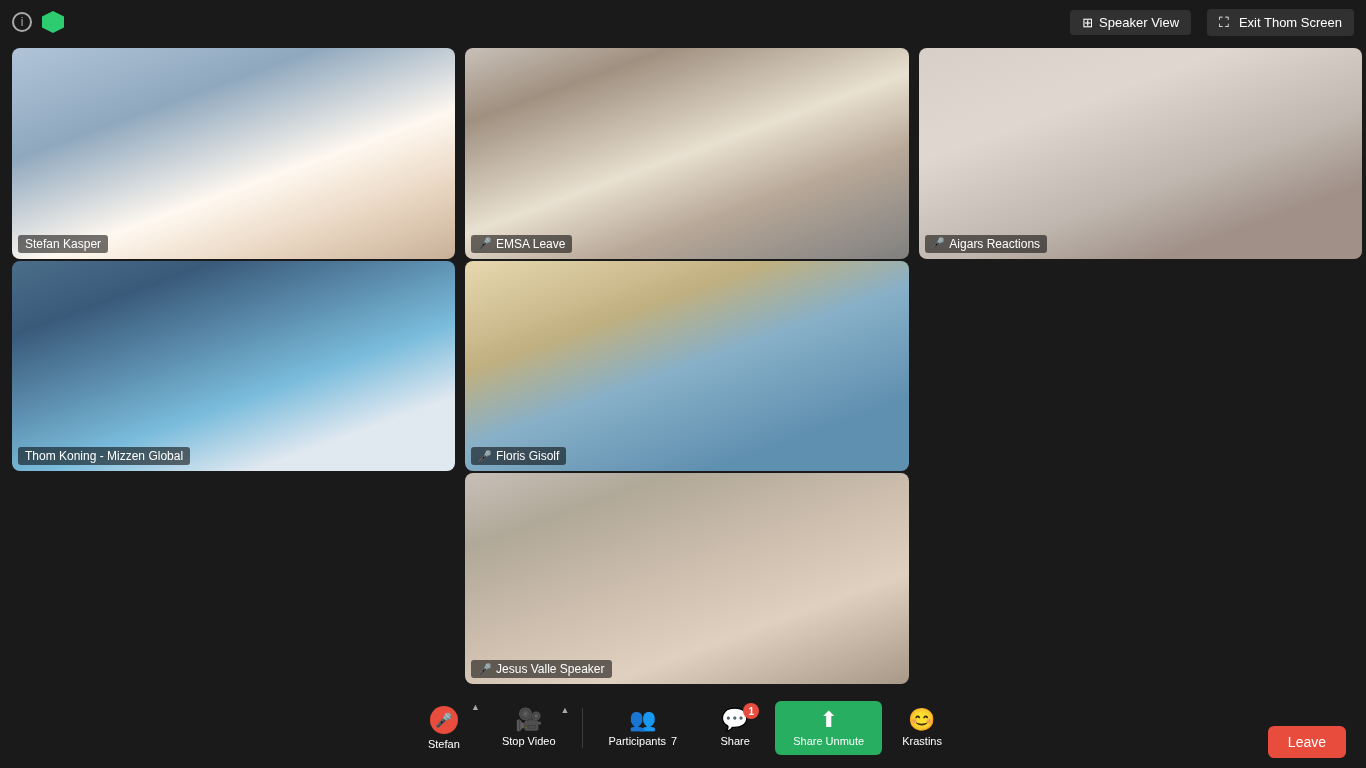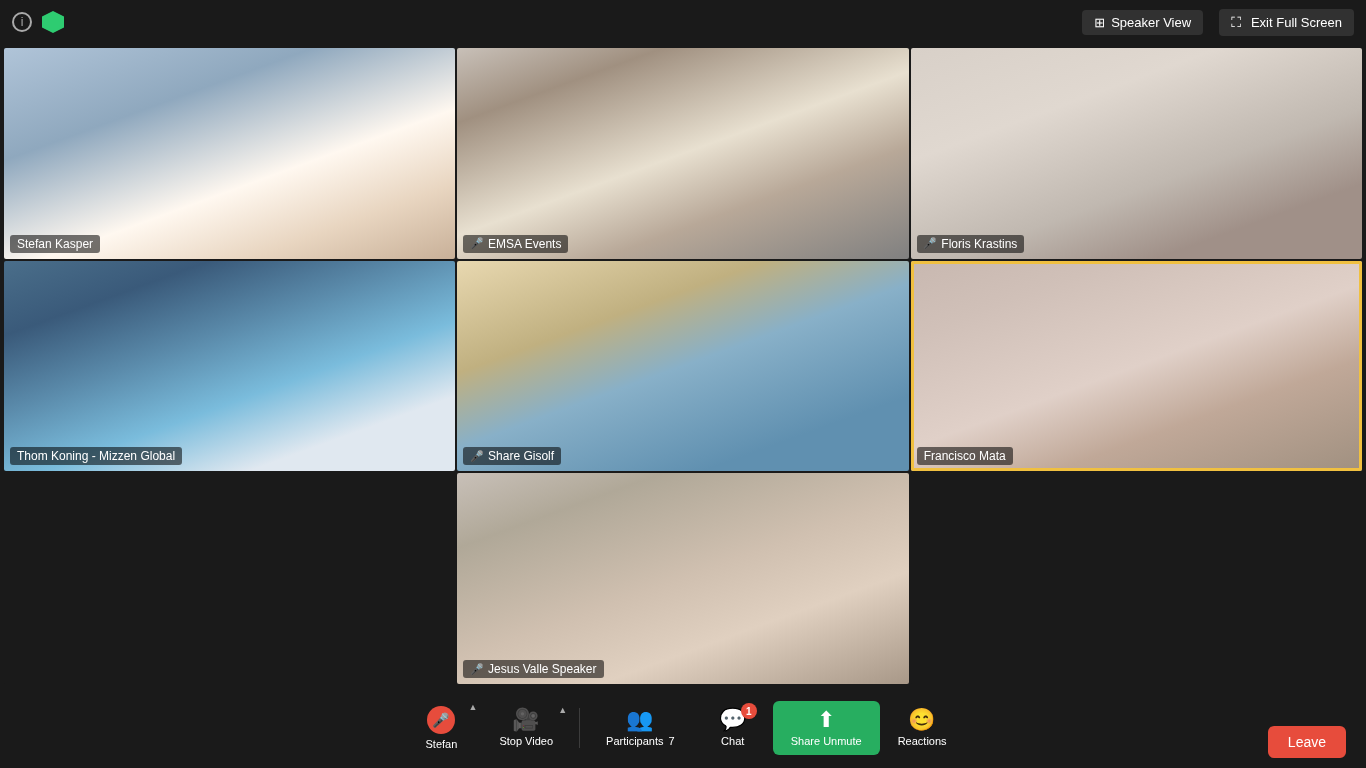--- a/index.html
+++ b/index.html
@@ -72,21 +72,22 @@
       grid-template-rows: repeat(3, 1fr);
       gap: 2px;
       background: #1a1a1a;
       padding: 4px;
     }
 
     .video-cell {
       position: relative;
       background: #2d2d2d;
       overflow: hidden;
-      border-radius: 2px;
+      border-radius: 8px;
+      margin-left: 8px;
     }
     .video-cell.active-speaker {
       outline: 3px solid #f0c040;
       outline-offset: -3px;
     }
     .video-cell.bottom-center {
       grid-column: 2;
       grid-row: 3;
     }
     .video-cell.empty {
@@ -211,65 +212,60 @@
     <div class="info-icon">i</div>
     <div class="shield-icon"></div>
   </div>
   <div class="top-bar-right">
     <button class="top-btn">
       <span>⊞</span>
       <span>Speaker View</span>
     </button>
     <button class="top-btn">
       <span class="fullscreen-icon">⛶</span>
-      <span>Exit Full Screen</span>
+      <span>Exit Thom Screen</span>
     </button>
   </div>
 </div>
 
 <div class="video-grid">
 
   <div class="video-cell video-stefan">
     <div class="participant-name">
       <span>Stefan Kasper</span>
     </div>
   </div>
 
   <div class="video-cell video-emsa">
     <div class="participant-name">
       <span style="color:#e74c3c; font-size:11px;">🎤</span>
-      <span>EMSA Events</span>
+      <span>EMSA Leave</span>
     </div>
   </div>
 
   <div class="video-cell video-aigars">
     <div class="participant-name">
       <span style="color:#e74c3c; font-size:11px;">🎤</span>
-      <span>Floris Krastins</span>
+      <span>Aigars Reactions</span>
     </div>
   </div>
 
   <div class="video-cell video-thom">
     <div class="participant-name">
       <span>Thom Koning - Mizzen Global</span>
     </div>
   </div>
 
   <div class="video-cell video-floris">
     <div class="participant-name">
       <span style="color:#e74c3c; font-size:11px;">🎤</span>
-      <span>Share Gisolf</span>
-    </div>
-  </div>
-
-  <div class="video-cell video-francisco active-speaker">
-    <div class="participant-name">
-      <span>Francisco Mata</span>
-    </div>
-  </div>
+      <span>Floris Gisolf</span>
+    </div>
+  </div>
+
 
   <div class="video-cell empty"></div>
 
   <div class="video-cell video-jesus bottom-center">
     <div class="participant-name">
       <span style="color:#e74c3c; font-size:11px;">🎤</span>
       <span>Jesus Valle Speaker</span>
     </div>
   </div>
 
@@ -299,27 +295,27 @@
     <div class="toolbar-icon">👥</div>
     <span>
       <span>Participants</span>
       <span style="margin-left:2px;">7</span>
     </span>
   </button>
 
   <button class="toolbar-btn" style="position:relative;">
     <div class="badge">1</div>
     <div class="toolbar-icon">💬</div>
-    <span>Chat</span>
+    <span>Share</span>
   </button>
 
   <button class="toolbar-btn share-screen-btn">
     <div class="toolbar-icon" style="color:#fff;">⬆</div>
     <span>Share Unmute</span>
   </button>
 
   <button class="toolbar-btn">
     <div class="toolbar-icon">😊</div>
-    <span>Reactions</span>
+    <span>Krastins</span>
   </button>
 
   <button class="leave-btn">Leave</button>
 </div>
 
 </body></html>

